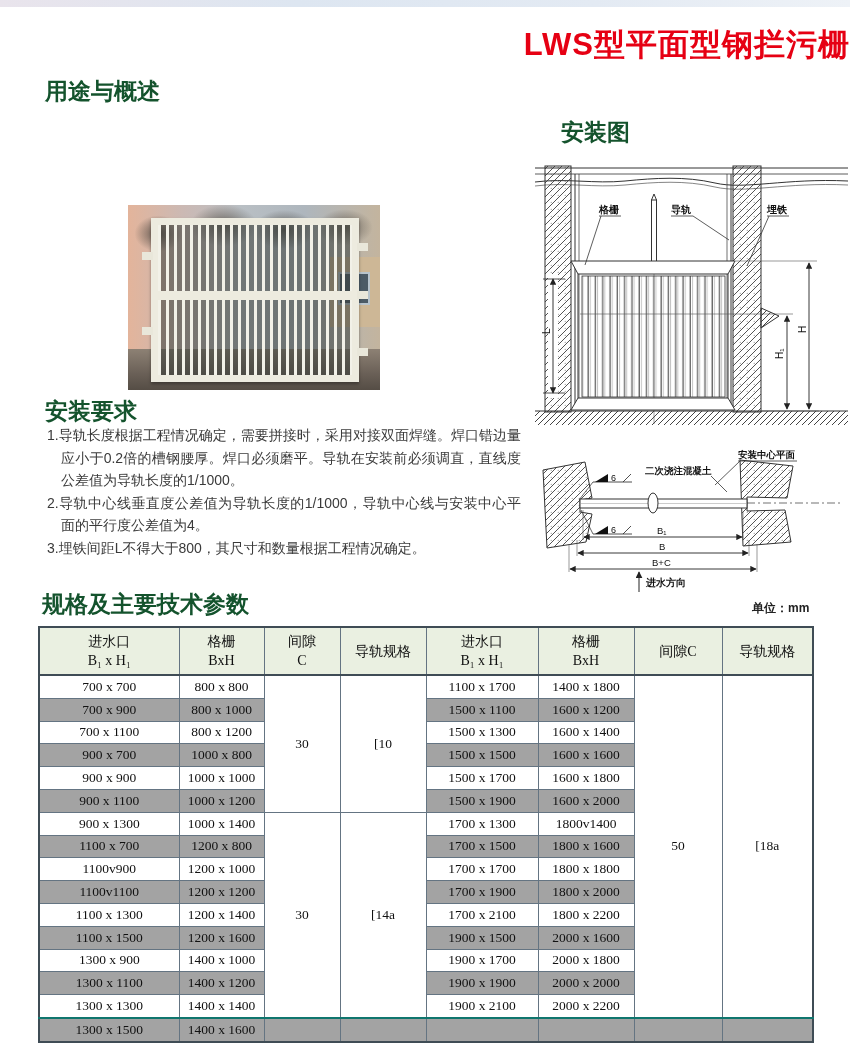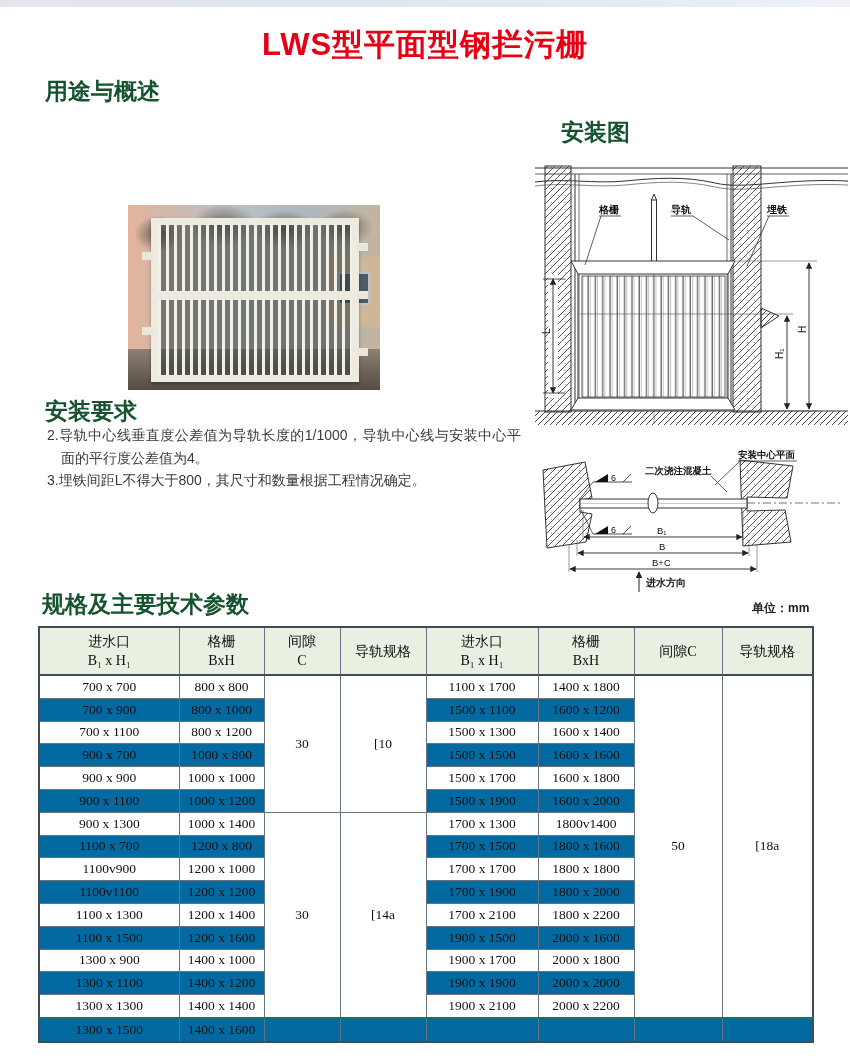--- a/index.html
+++ b/index.html
@@ -1,20 +1,20 @@
 <!DOCTYPE html>
 <html><head>
 <meta charset="utf-8">
 <style>
   html,body{margin:0;padding:0;background:#fff;}
   #page{position:relative;width:850px;height:1063px;background:#ffffff;overflow:hidden;
         font-family:"Liberation Sans","DejaVu Sans",sans-serif;color:#333;}
   #topstrip{position:absolute;left:0;top:0;width:850px;height:7px;
         background:linear-gradient(90deg,#e9e4ec,#dde6f1 35%,#e3eaf3 70%,#eef2f7);}
-  .title{position:absolute;left:0;top:24px;width:850px;text-align:center;
+  .title{position:absolute;left:0;top:24px;width:850px;text-align:right;
         font-size:31px;font-weight:bold;color:#e60013;letter-spacing:1px;}
   .h-blue{position:absolute;font-size:23px;font-weight:bold;color:#14532d;}
   .para{position:absolute;left:45px;top:106px;width:468px;font-size:14px;line-height:22px;
         text-align:justify;color:#3a3a3a;text-indent:2em;}
   .reqlist{position:absolute;left:47px;top:424px;width:474px;font-size:14px;line-height:22.5px;color:#3a3a3a;}
   .reqlist .item{padding-left:14px;text-indent:-14px;text-align:justify;}
   
   .photo{position:absolute;left:128px;top:205px;width:252px;height:185px;overflow:hidden;
      background:linear-gradient(90deg,#e3b49b 0%,#cbb9b4 22%,#b9bfc4 45%,#aeb6bd 70%,#c3b49e 100%);}
   .photo .trees{position:absolute;left:0;top:0;width:100%;height:55%;
@@ -37,21 +37,21 @@
   svg text{font-family:"Liberation Sans","DejaVu Sans",sans-serif;fill:#111;}
   
   .unit{position:absolute;left:752px;top:600px;font-size:12px;font-weight:bold;color:#222;}
   #spec-table{position:absolute;left:38px;top:626px;width:774px;border-collapse:collapse;table-layout:fixed;
      font-family:"Liberation Serif","DejaVu Serif",serif;}
   #spec-table th,#spec-table td{border:1px solid #647482;overflow:hidden;white-space:nowrap;}
   #spec-table{border:2px solid #3f4c55;}
   #spec-table th{background:#eaf0e1;height:46px;font-size:14px;font-weight:normal;color:#111;
      border-bottom:2px solid #3f4c55;padding:0;line-height:19px;}
   #spec-table td{height:21.8px;text-align:center;font-size:13.5px;color:#111;padding:0;background:#fff;}
-  #spec-table td.alt{background:#0369a1;}
+  #spec-table td.alt{background:#a3a3a3;}
   #spec-table td.sep{border-top:2px solid #0f766e;}
   .h2:empty{display:none;}
 </style>
 </head>
 <body>
 
 <div id="page">
   <div id="topstrip"></div>
 
   <div class="title">LWS型平面型钢拦污栅</div>
@@ -141,20 +141,21 @@
     <line x1="200" y1="103" x2="282" y2="103" stroke="#555" stroke-width="0.6"></line>
     <line x1="226" y1="253" x2="284" y2="253" stroke="#555" stroke-width="0.6"></line>
     <line x1="252" y1="158" x2="252" y2="251" stroke="#222" stroke-width="0.9" marker-start="url(#arw)" marker-end="url(#arw)"></line>
     <text x="246" y="207" font-size="10" font-family="'Liberation Serif',serif" transform="rotate(-90 244 203)">H₁</text>
     <line x1="274" y1="105" x2="274" y2="251" stroke="#222" stroke-width="0.9" marker-start="url(#arw)" marker-end="url(#arw)"></line>
     <text x="270" y="182" font-size="10" font-family="'Liberation Serif',serif" transform="rotate(-90 267 178)">H</text>
   </svg>
 
   <div class="h-blue" style="left:45px;top:396px;">安装要求</div>
   <div class="reqlist">
+    <div class="item">1.导轨长度根据工程情况确定，需要拼接时，采用对接双面焊缝。焊口错边量应小于0.2倍的槽钢腰厚。焊口必须磨平。导轨在安装前必须调直，直线度公差值为导轨长度的1/1000。</div>
     <div class="item">2.导轨中心线垂直度公差值为导轨长度的1/1000，导轨中心线与安装中心平面的平行度公差值为4。</div>
     <div class="item">3.埋铁间距L不得大于800，其尺寸和数量根据工程情况确定。</div>
   </div>
 
   <svg class="diagram" style="left:535px;top:440px;" width="315" height="158" viewBox="0 0 315 158">
 
     <polygon points="8,30 50,22 57,58 45,60 45,72 57,74 51,102 12,108" fill="url(#hatch)" stroke="#333"></polygon>
     <polygon points="205,20 258,26 252,58 212,57 212,71 250,70 256,102 208,106" fill="url(#hatch)" stroke="#333"></polygon>
 
     <rect x="45" y="59" width="167" height="9" fill="#fff" stroke="#333"></rect>

